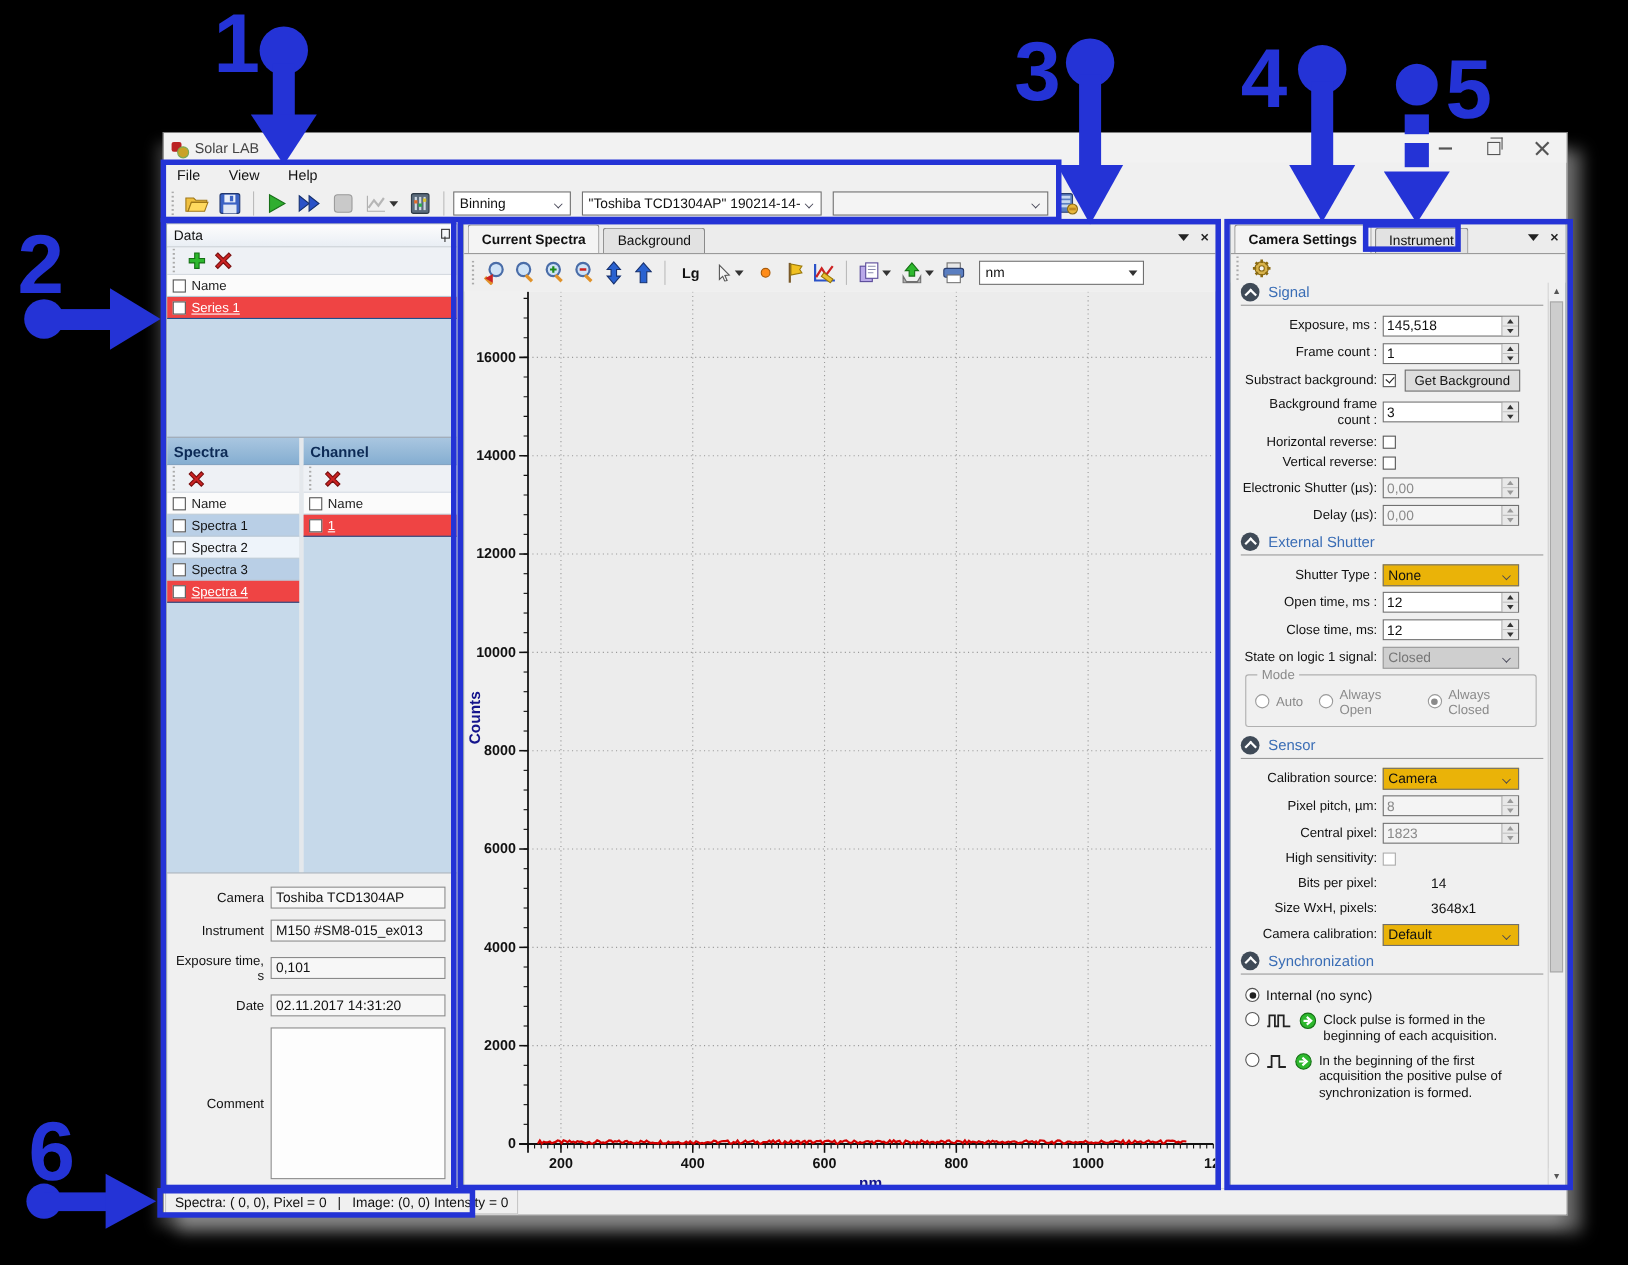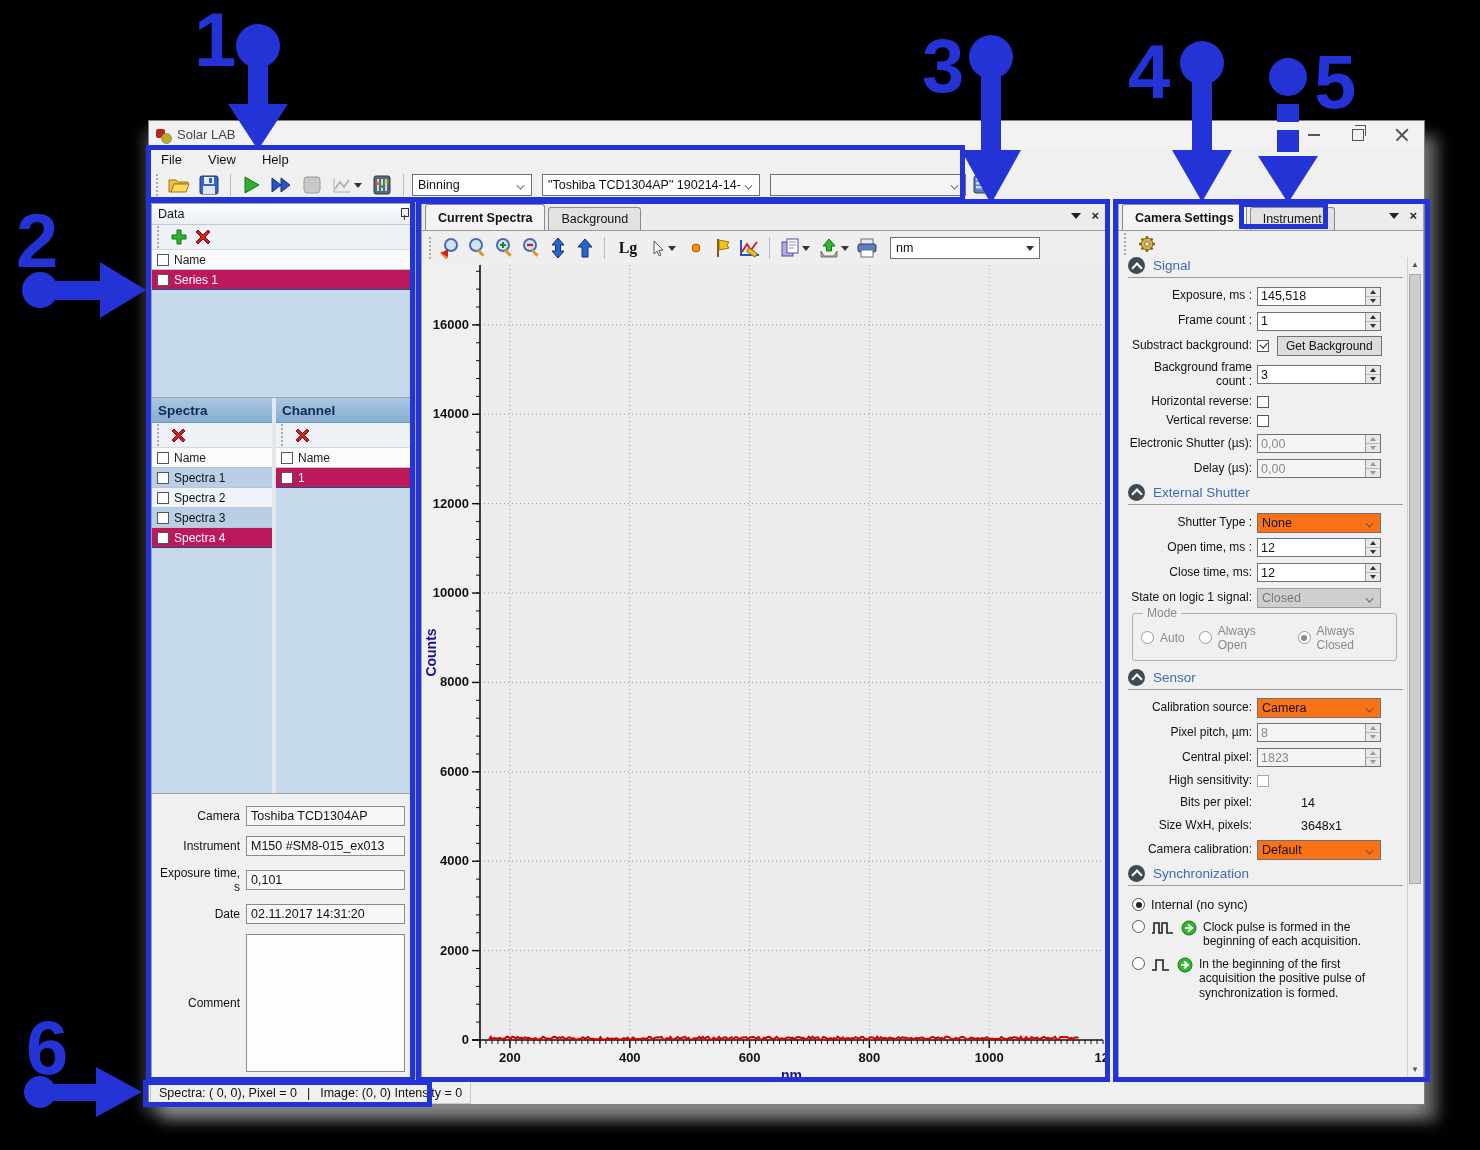--- a/index.html
+++ b/index.html
@@ -44,51 +44,51 @@
   
   .dp-head{height:20px;display:flex;align-items:center;padding:0 6px;background:linear-gradient(#fdfdfd,#e9eef4);border-bottom:1px solid #c2c9d0;font-size:12.5px;}
   .pin{margin-left:auto;width:10px;height:12px;position:relative;}
   .pin:before{content:"";position:absolute;left:2px;top:0;width:6px;height:7px;border:1.4px solid #333;}
   .pin:after{content:"";position:absolute;left:4.6px;top:7px;width:1.4px;height:5px;background:#333;}
   .ltools{height:24px;display:flex;align-items:center;gap:8px;padding-left:4px;background:#eef1f5;border-bottom:1px solid #d5dae0;}
   .list{background:#c6d9ea;position:relative;}
   .lrow{height:19px;display:flex;align-items:center;border-bottom:1px solid #b9c6d2;background:#fdfdfd;}
   .lrow .cbc{width:22px;display:flex;justify-content:center;}
   .lrow.head{background:#fbfbfb;color:#222;}
-  .lrow.sel{background:#be185d;color:#fff;border-bottom-color:#1d4f8c;}
+  .lrow.sel{background:#ef4444;color:#fff;border-bottom-color:#1d4f8c;text-decoration:underline;}
   .lrow.alt{background:#b9cfe6;}
   .lrow.plain{background:#eef4fa;}
   .cb{width:12px;height:12px;background:#fff;border:1px solid #555;box-sizing:border-box;position:relative;flex:none;}
   .cb.chk:before{content:"";position:absolute;left:2px;top:1px;width:6px;height:3.5px;border-left:1.8px solid #222;border-bottom:1.8px solid #222;transform:rotate(-48deg);}
   .subhead{height:24px;display:flex;align-items:center;padding-left:6px;background:linear-gradient(#a9c6e0,#85aed1);color:#0c2a55;font-weight:bold;font-size:13.5px;border-bottom:1px solid #6f94b8;}
   .details{padding-top:12px;}
   .drow{display:flex;margin-bottom:10px;align-items:center;}
   .dlabel{width:88px;text-align:right;padding-right:6px;flex:none;font-size:12px;}
   .dfield{flex:1;margin-right:10px;height:20px;background:#f7f7f7;border:1px solid #8a8a8a;display:flex;align-items:center;padding-left:4px;font-size:12.5px;box-sizing:border-box;}
   .dfield.tall{height:138px;align-items:flex-start;background:#fdfdfd;}
   
   .ctools{height:34px;display:flex;align-items:center;gap:3px;padding-left:6px;background:#efefef;}
   .cico{width:24px;height:24px;display:flex;align-items:center;justify-content:center;}
-  .lgbtn{font-weight:bold;font-size:16px;padding:1px 4px;font-family:Liberation Serif, serif;}
+  .lgbtn{font-weight:bold;font-size:13px;padding:1px 4px;}
   .plotwrap{position:relative;width:683px;height:814px;overflow:hidden;}
   
   .rp-body{position:absolute;left:1px;top:53px;right:16px;bottom:1px;overflow:hidden;padding-left:6px;}
   .frow{display:flex;align-items:center;margin-bottom:5px;min-height:20px;}
   .flabel{width:126px;text-align:right;padding-right:5px;flex:none;font-size:12px;line-height:1.15;}
   .ctrl{width:124px;flex:none;}
   .spin{height:19px;border:1px solid #707070;background:#fff;display:flex;box-sizing:border-box;}
   .spin .sval{flex:1;padding-left:3px;font-size:12.5px;display:flex;align-items:center;}
   .spbtns{width:14px;border-left:1px solid #9a9a9a;display:flex;flex-direction:column;}
   .spbtns i{flex:1;display:flex;align-items:center;justify-content:center;background:#e8e8e8;}
   .spbtns i:first-child{border-bottom:1px solid #bbb;}
   .tri-u{width:0;height:0;border-left:3.5px solid transparent;border-right:3.5px solid transparent;border-bottom:4px solid #333;}
   .tri-d{width:0;height:0;border-left:3.5px solid transparent;border-right:3.5px solid transparent;border-top:4px solid #333;}
   .dis .sval{color:#8a8a8a;} .dis{background:#f4f4f4;}
   .dis .tri-u{border-bottom-color:#999;} .dis .tri-d{border-top-color:#999;}
-  .rcombo{height:20px;border:1px solid #707070;background:#f97316;display:flex;align-items:center;box-sizing:border-box;}
+  .rcombo{height:20px;border:1px solid #707070;background:#eab308;display:flex;align-items:center;box-sizing:border-box;}
   .rcombo .cv{flex:1;padding-left:4px;font-size:12.5px;}
   .rcombo.dis{background:#cfcfcf;color:#777;border-color:#9a9a9a;}
   .sect{display:flex;align-items:center;gap:8px;margin:0 4px 8px 2px;border-bottom:1px solid #9a9a9a;padding-bottom:3px;}
   .sect .st{color:#3a6db5;font-size:13.5px;}
   .coll{width:17px;height:17px;border-radius:50%;background:#3f4a57;position:relative;flex:none;}
   .coll:before{content:"";position:absolute;left:4.5px;top:6.5px;width:6px;height:6px;border-left:2px solid #fff;border-top:2px solid #fff;transform:rotate(45deg);}
   .rb{width:13px;height:13px;border-radius:50%;border:1px solid #555;background:#fff;box-sizing:border-box;position:relative;flex:none;}
   .rb.on:before{content:"";position:absolute;left:2.5px;top:2.5px;width:6px;height:6px;border-radius:50%;background:#222;}
   .rb.dis{border-color:#9a9a9a;} .rb.dis.on:before{background:#8a8a8a;}
   .grpbox{border:1px solid #b0b0b0;border-radius:3px;margin:2px 10px 8px 6px;position:relative;padding:10px 6px 8px 8px;color:#8a8a8a;}
@@ -184,21 +184,21 @@
           <rect x="1" y="1" width="16" height="18" rx="2" fill="#5a6a7a" stroke="#2e3a46"></rect>
           <rect x="4" y="4" width="2" height="12" fill="#cfd8e2"></rect>
           <rect x="8" y="4" width="2" height="12" fill="#cfd8e2"></rect>
           <rect x="12" y="4" width="2" height="12" fill="#cfd8e2"></rect>
           <rect x="3.5" y="7" width="3" height="3" fill="#e06a2a"></rect>
           <rect x="7.5" y="10" width="3" height="3" fill="#2ab04a"></rect>
           <rect x="11.5" y="5.5" width="3" height="3" fill="#d8c22a"></rect>
         </svg>
     </span>
     <span class="tsep"></span>
-    <span class="combo" style="width:120px">
+    <span class="combo" style="width:107px">
       <span class="cv">Binning</span>
       <span class="chev"></span>
     </span>
     <span class="combo" style="width:218px;margin-left:6px">
       <span class="cv">"Toshiba TCD1304AP" 190214-14-03-(</span>
       <span class="chev"></span>
     </span>
     <span class="combo" style="width:196px;margin-left:6px;background:#f4f4f4">
       <span class="cv"></span>
       <span class="chev"></span>

